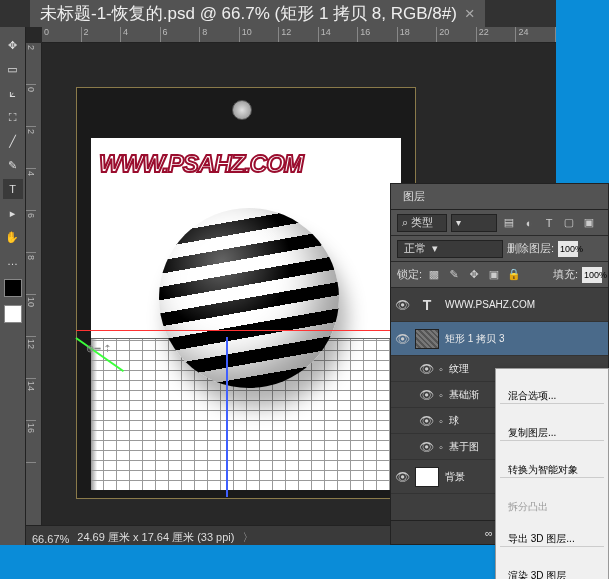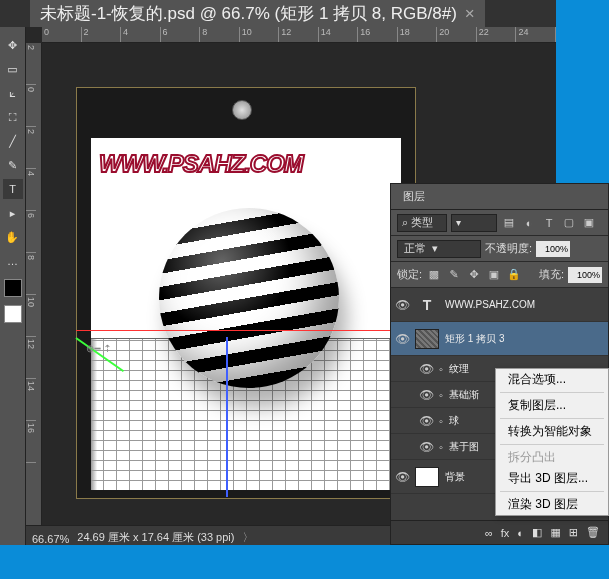--- a/index.html
+++ b/index.html
@@ -42,36 +42,36 @@
 .zoombar .arrow{color:#aaa}
 
 .layers{position:absolute;top:183px;left:390px;width:219px;height:362px;background:#535353;border:1px solid #222;display:flex;flex-direction:column}
 .layers .tabrow{height:26px;display:flex;border-bottom:1px solid #222}
 .layers .tabrow .ptab{padding:5px 12px;background:#535353;font-size:11px}
 .layers .optrow{height:26px;display:flex;align-items:center;padding:0 6px;gap:4px;border-bottom:1px solid #2a2a2a}
 .searchbox{flex:0 0 50px;height:18px;background:#3a3a3a;border:1px solid #222;display:flex;align-items:center;padding:0 4px;color:#888;font-size:10px}
 .typesel{width:46px;height:18px;background:#3a3a3a;border:1px solid #222;display:flex;align-items:center;padding:0 4px;font-size:10px}
 .micon{width:16px;height:14px;display:flex;align-items:center;justify-content:center;color:#ccc;font-size:11px}
 .blendrow,.lockrow{height:26px;display:flex;align-items:center;padding:0 6px;gap:4px;border-bottom:1px solid #2a2a2a;font-size:10px}
-.blendsel{width:84px;height:18px;background:#3a3a3a;border:1px solid #222;padding:0 6px;display:flex;align-items:center}
-.pct{width:34px;height:16px;background:#e8e8e8;color:#000;padding:0 2px;font-size:9px;text-align:right;line-height:16px}
+.blendsel{width:106px;height:18px;background:#3a3a3a;border:1px solid #222;padding:0 6px;display:flex;align-items:center}
+.pct{width:20px;height:16px;background:#e8e8e8;color:#000;padding:0 2px;font-size:9px;text-align:right;line-height:16px}
 .layerlist{flex:1;background:#3e3e3e;overflow:hidden}
 .layer{display:flex;align-items:center;height:34px;border-bottom:1px solid #333;padding:0 4px;gap:6px}
 .layer.sel{background:#4a6a8a}
 .layer.sub{padding-left:28px;height:26px}
 .eye{width:14px;height:14px;color:#ccc;font-size:12px;text-align:center}
 .thumb{width:24px;height:20px;background:#888;border:1px solid #222;flex-shrink:0}
 .thumb.T{background:none;color:#ddd;font-size:14px;font-weight:bold;text-align:center;line-height:20px;border:none}
 .thumb.white{background:#fff}
 .thumb.tex{background:repeating-linear-gradient(45deg,#777,#777 2px,#555 2px,#555 4px)}
 .lname{font-size:10px;color:#eee;white-space:nowrap;overflow:hidden}
 .layerfoot{height:24px;background:#3a3a3a;border-top:1px solid #222;display:flex;align-items:center;justify-content:flex-end;gap:8px;padding:0 8px;color:#aaa;font-size:10px}
 
 .ctxmenu{position:absolute;top:368px;left:495px;width:114px;background:#f0f0f0;border:1px solid #999;box-shadow:2px 2px 6px rgba(0,0,0,.3)}
-.ctxmenu .item{height:21px;line-height:21px;padding:0 12px;font-size:12px;color:#000}
+.ctxmenu .item{height:21px;line-height:21px;padding:16px 12px;font-size:10px;color:#000}
 .ctxmenu .item.disabled{color:#999}
 .ctxmenu .item.hover{background:#3a7dd8;color:#fff}
 .ctxmenu .sep{height:1px;background:#ccc;margin:2px 4px}
 </style>
 </head>
 <body>
 
 <div class="app">
 
   <div class="tabbar">
@@ -151,21 +151,21 @@
     <div class="searchbox"><span>⌕</span>&nbsp;<span>类型</span></div>
     <div class="typesel">▾</div>
     <div class="micon">▤</div>
     <div class="micon">◐</div>
     <div class="micon">T</div>
     <div class="micon">▢</div>
     <div class="micon">▣</div>
   </div>
   <div class="blendrow">
     <div class="blendsel"><span>正常</span>&nbsp;&nbsp;▾</div>
-    <span>不透明度:</span>
+    <span>删除图层:</span>
     <div class="pct">100%</div>
   </div>
   <div class="lockrow">
     <span>锁定:</span>
     <div class="micon">▩</div>
     <div class="micon">✎</div>
     <div class="micon">✥</div>
     <div class="micon">▣</div>
     <div class="micon">🔒</div>
     <span style="margin-left:auto">填充:</span>

